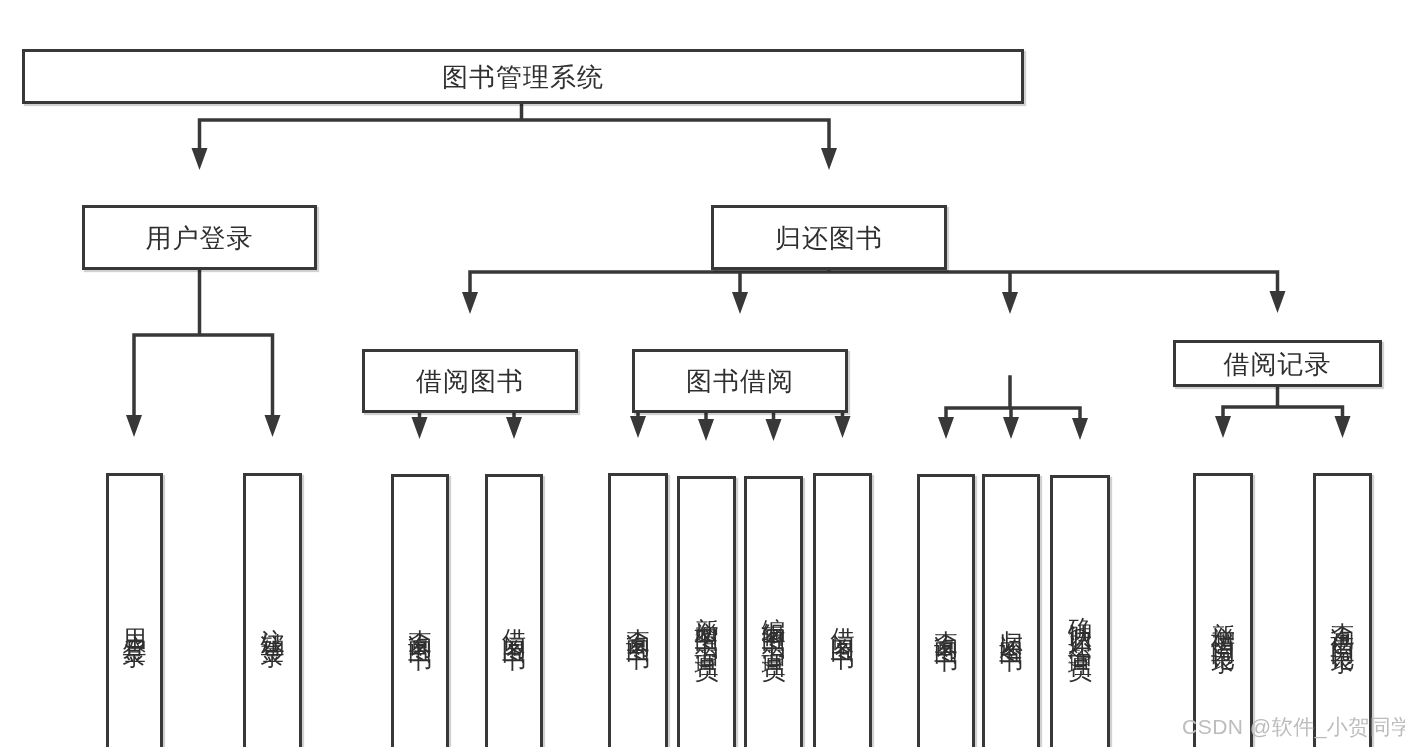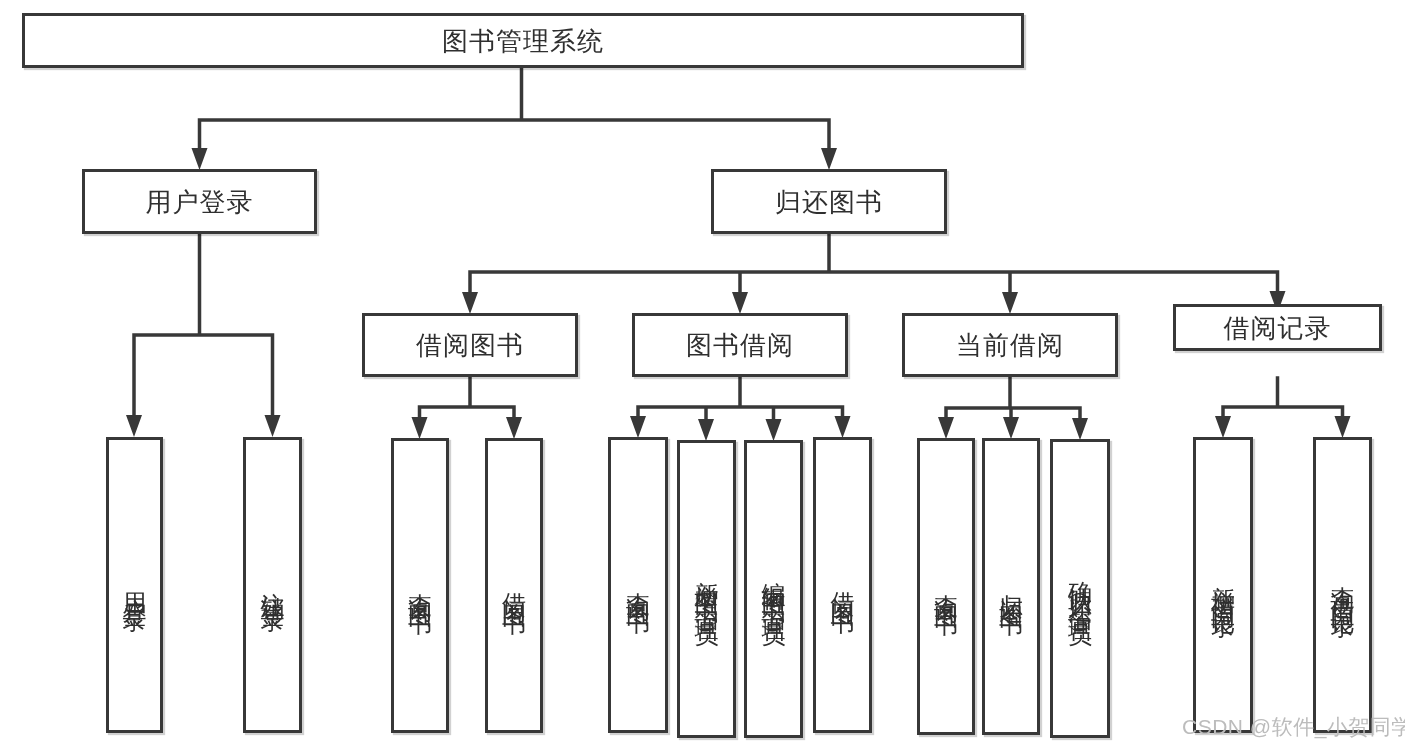--- a/index.html
+++ b/index.html
@@ -25,20 +25,21 @@
     z-index:2;
     box-sizing:border-box;
     background:var(--box-fill);
     border:3px solid var(--line);
     color:var(--text);
     display:flex;
     align-items:center;
     justify-content:center;
     text-align:center;
     box-shadow:2px 2px 1px rgba(0,0,0,0.18);
+    margin-top:36px;
   }
   .h{font-size:26px;letter-spacing:1px;line-height:1;}
   .v{
     writing-mode:vertical-rl;
     font-size:24px;
     letter-spacing:6px;
     line-height:1;
   }
   .watermark{
     position:absolute;
@@ -73,21 +74,20 @@
       M1215 416H1231L1223 438Z M1334.5 416H1350.5L1342.5 438Z"></path>
   </svg>
 
   <div class="box h" style="left:22px;top:13px;width:1002px;height:55px">图书管理系统</div>
 
   <div class="box h" style="left:82px;top:169px;width:235px;height:65px">用户登录</div>
   <div class="box h" style="left:711px;top:169px;width:236px;height:65px">归还图书</div>
 
   <div class="box h" style="left:362px;top:313px;width:216px;height:64px">借阅图书</div>
   <div class="box h" style="left:632px;top:313px;width:216px;height:64px">图书借阅</div>
-  <div class="box h" style="left:902px;top:313px;width:216px;height:64px">当前借阅</div>
   <div class="box h" style="left:1173px;top:304px;width:209px;height:47px">借阅记录</div>
 
   <div class="box v" style="left:106px;top:437px;width:57px;height:296px">用户登录</div>
   <div class="box v" style="left:243px;top:437px;width:59px;height:296px">注销登录</div>
 
   <div class="box v" style="left:391px;top:438px;width:58px;height:295px">查询图书</div>
   <div class="box v" style="left:485px;top:438px;width:58px;height:295px">借阅图书</div>
 
   <div class="box v" style="left:608px;top:437px;width:60px;height:296px">查询图书</div>
   <div class="box v" style="left:677px;top:440px;width:59px;height:298px">新增图书（管理员）</div>

